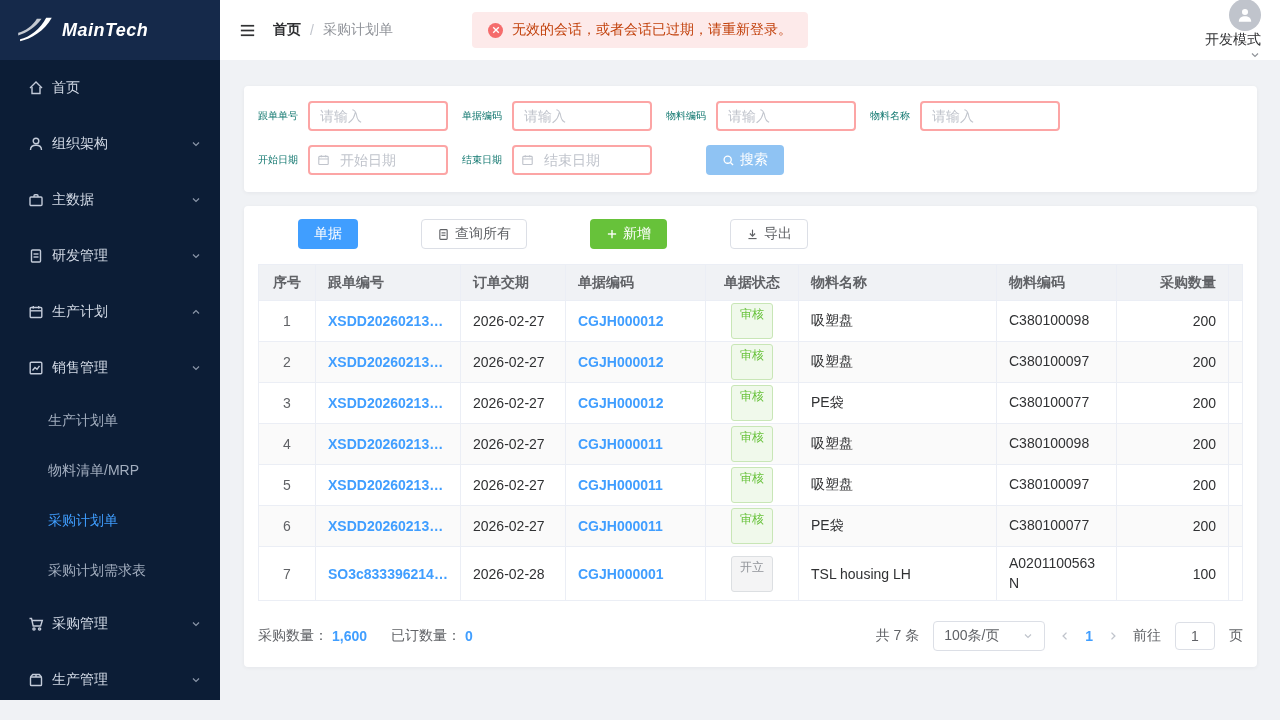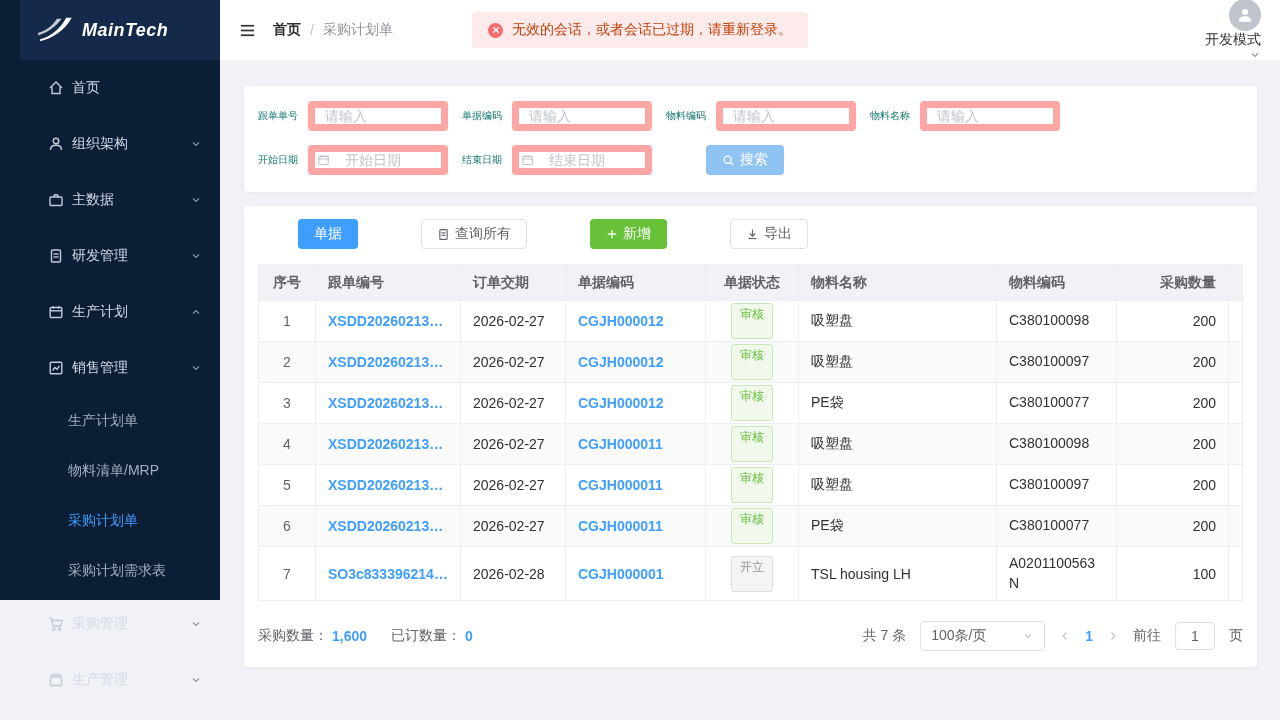--- a/index.html
+++ b/index.html
@@ -1,20 +1,20 @@
 <!DOCTYPE html>
 <html><head>
 <meta charset="utf-8">
 <style>
   * { box-sizing: border-box; margin: 0; padding: 0; }
   html,body { width:1280px; height:720px; overflow:hidden; }
   body { font-family:"Liberation Sans","DejaVu Sans",sans-serif; display:flex; background:#f0f2f5; font-size:14px; color:#303133; }
 
   
-  .sidebar { width:220px; min-width:220px; height:600px; background:#0c1d36; color:#cfd6e4;padding-left:20px; }
+  .sidebar { width:220px; min-width:220px; height:700px; background:#0c1d36; color:#cfd6e4; }
   .logo { height:60px; background:#15294a; display:flex; align-items:center; padding-left:16px; gap:8px; }
   .logo-text { color:#fff; font-style:italic; font-weight:bold; font-size:18px; letter-spacing:0.5px; }
   .menu-item { height:56px; display:flex; align-items:center; padding:0 18px 0 28px; gap:8px; font-size:14px; color:#d3dae6; cursor:pointer; }
   .mi-icon { width:16px; height:16px; display:inline-flex; flex:0 0 16px; color:#c3cbd9; }
   .mi-icon svg, .chev svg { display:block; }
   .chev { margin-left:auto; color:#8a96a8; width:12px; height:12px; display:inline-flex; }
   .chev.up svg { transform:rotate(180deg); }
   .sub-item { height:50px; display:flex; align-items:center; padding-left:48px; font-size:14px; color:#a3aebf; cursor:pointer; }
   .sub-item.active { color:#409EFF; }
 
@@ -34,21 +34,21 @@
   .user-chev { color:#909399; display:inline-flex; }
 
   .content { flex:1; padding:26px 24px 0; overflow:hidden; }
   .card { background:#fff; border-radius:4px; box-shadow:0 1px 4px rgba(0,21,41,.05); }
 
   
   .filter-card { padding:15px 14px 3px; margin-bottom:14px; }
   .frow { display:flex; align-items:center; margin-bottom:14px; }
   .fitem { display:flex; align-items:center; margin-right:14px; }
   .flabel { font-size:10px; color:#0f766e; margin-right:10px; white-space:nowrap;font-family:Liberation Mono, monospace; }
-  .finput { width:140px; height:30px; border:7px solid #fca5a5; border-radius:4px; padding:0 10px; font-size:14px; color:#606266; outline:none; background:#fff; }
+  .finput { width:140px; height:30px; border:2px solid #fca5a5; border-radius:4px; padding:0 10px; font-size:14px; color:#606266; outline:none; background:#fff; }
   .finput::placeholder { color:#c0c4cc; }
   .dinput { position:relative; display:inline-flex; }
   .dinput .finput { padding-left:30px; }
   .cal-icon { position:absolute; left:9px; top:50%; transform:translateY(-50%); color:#c0c4cc; display:inline-flex; }
   .btn { height:30px; border-radius:4px; font-size:14px; display:inline-flex; align-items:center; justify-content:center; padding:0 15px; border:1px solid transparent; cursor:pointer; gap:5px; white-space:nowrap; font-family:inherit;margin-left:40px; }
   .btn svg { display:block; }
   .btn-search { background:#8fc3f3; color:#fff; }
   .btn-blue { background:#409EFF; color:#fff; }
   .btn-green { background:#67C23A; color:#fff; }
   .btn-plain { background:#fff; border-color:#dcdfe6; color:#606266; }
@@ -77,21 +77,21 @@
   .tag { display:inline-block; height:36px; line-height:20px; padding:0 8px; border-radius:3px; font-size:12px; border:1px solid; }
   .tag-green { color:#67C23A; background:#f0f9eb; border-color:#c8e6b6; }
   .tag-gray { color:#909399; background:#f4f4f5; border-color:#dcdfe2; }
 
   
   .tfooter { display:flex; align-items:center; margin-top:20px; font-size:14px; color:#606266; }
   .sum-label { color:#606266; }
   .sum-val { color:#409EFF; font-weight:bold; margin:0 24px 0 4px; }
   .sum-val.last { margin-right:0; }
   .pager { margin-left:auto; display:flex; align-items:center; gap:14px; }
-  .page-size { width:125px; height:30px; border:1px solid #dcdfe6; border-radius:4px; display:flex; align-items:center; padding:0 10px; color:#606266; cursor:pointer; }
+  .page-size { width:112px; height:30px; border:1px solid #dcdfe6; border-radius:4px; display:flex; align-items:center; padding:0 10px; color:#606266; cursor:pointer; }
   .page-size .ps-chev { margin-left:auto; color:#c0c4cc; display:inline-flex; }
   .pg-arrow { color:#c0c4cc; display:inline-flex; cursor:pointer; }
   .pg-num { color:#409EFF; font-weight:bold; cursor:pointer; }
   .goto-input { width:40px; height:28px; border:1px solid #dcdfe6; border-radius:4px; text-align:center; font-size:14px; color:#606266; outline:none; }
 </style>
 </head>
 <body>
 
 <aside class="sidebar">
   <div class="logo">

